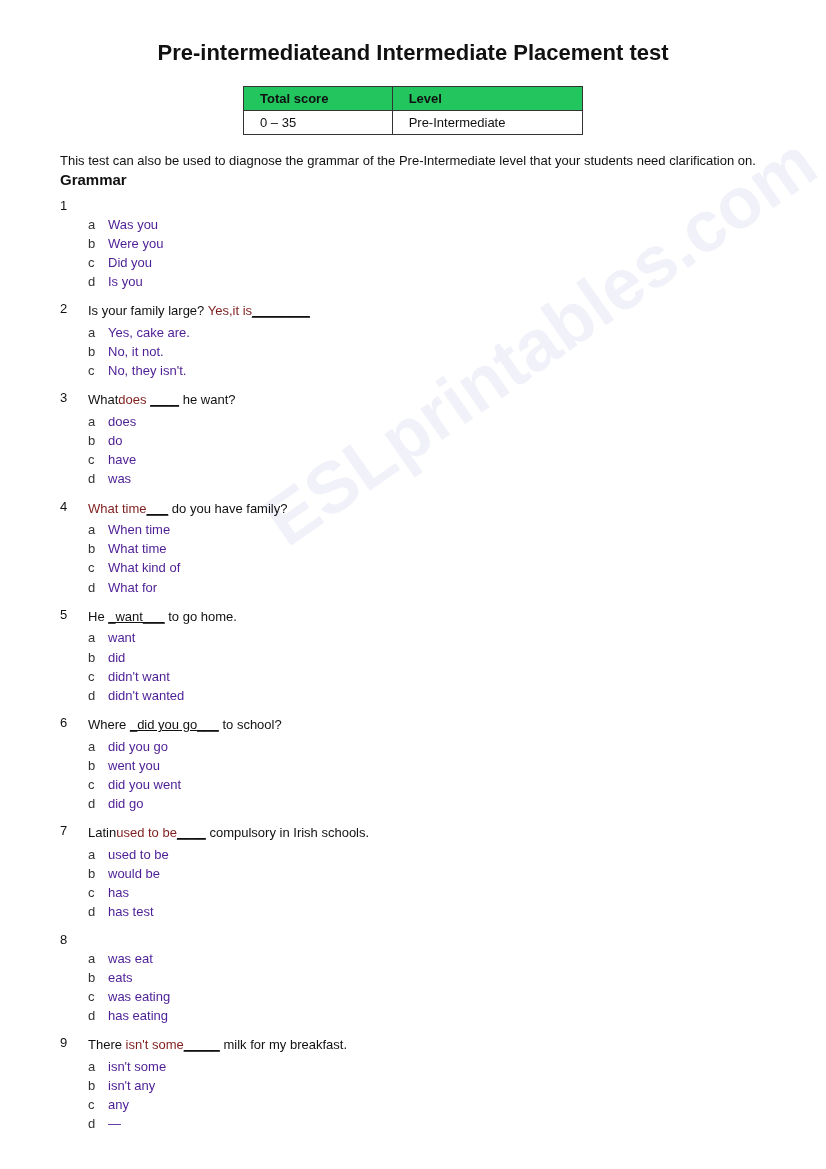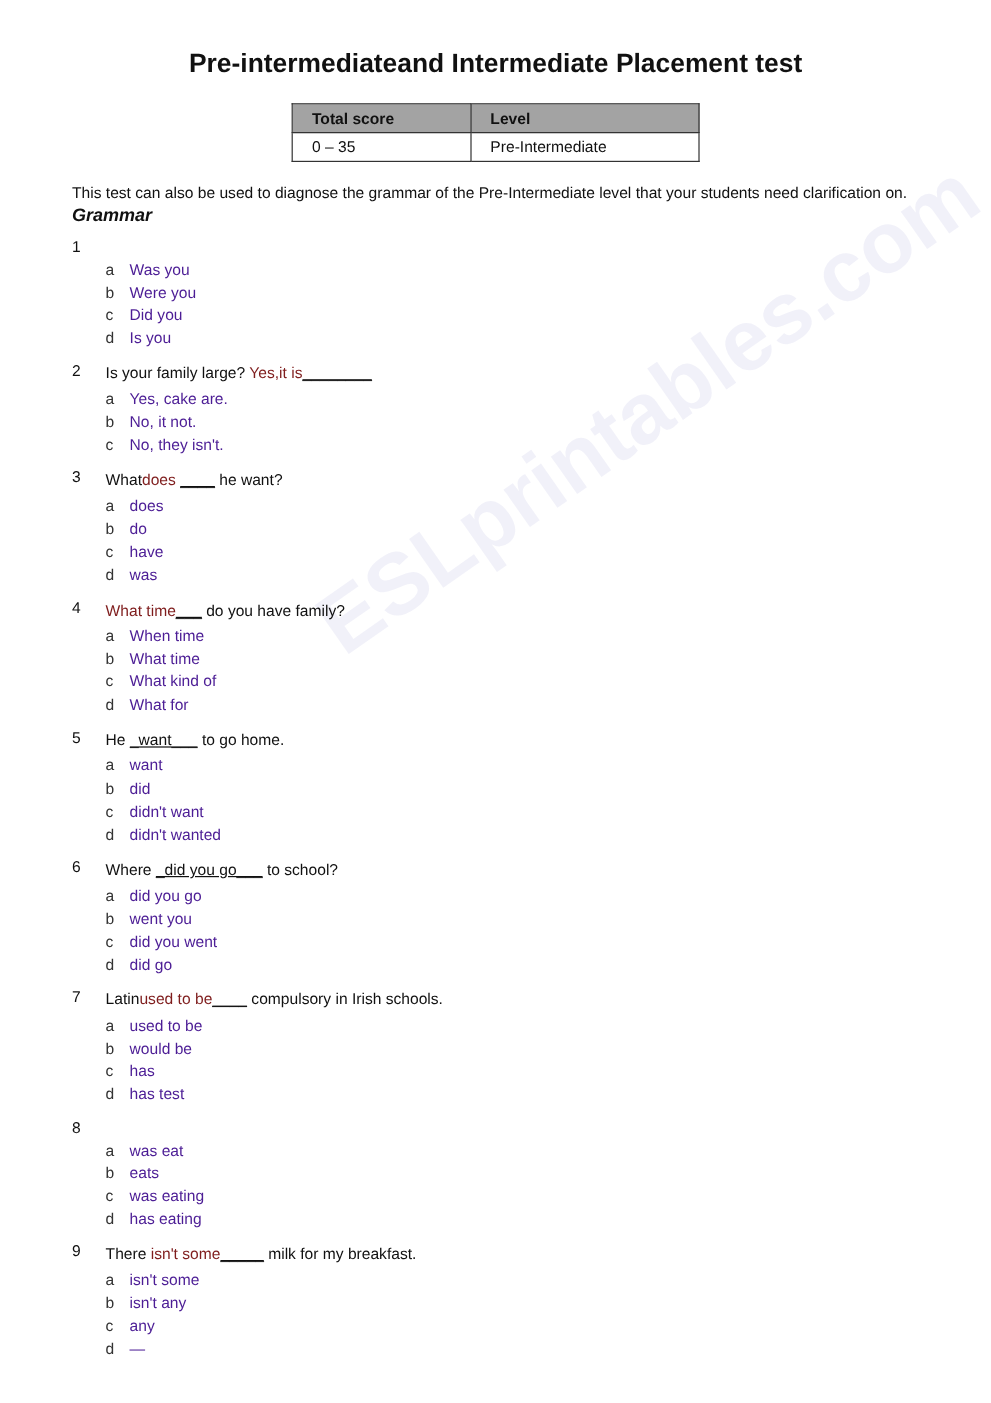--- a/index.html
+++ b/index.html
@@ -46,33 +46,32 @@
       border-collapse: collapse;
       width: 340px;
     }
     .score-table th, .score-table td {
       border: 1px solid #333;
       padding: 4px 16px;
       text-align: left;
       font-size: 13px;
     }
     .score-table th {
-      background: #a3a3a3;
+      background: #22c55e;
       font-weight: bold;
     }
 
     .intro-text {
       font-size: 13px;
       line-height: 1.5;
     }
 
     .section-title {
       font-size: 15px;
       font-weight: bold;
-      font-style: italic;
       margin-bottom: 10px;
     }
 
     .questions {
       list-style: none;
     }
 
     .question-item {
       margin-bottom: 10px;
     }

